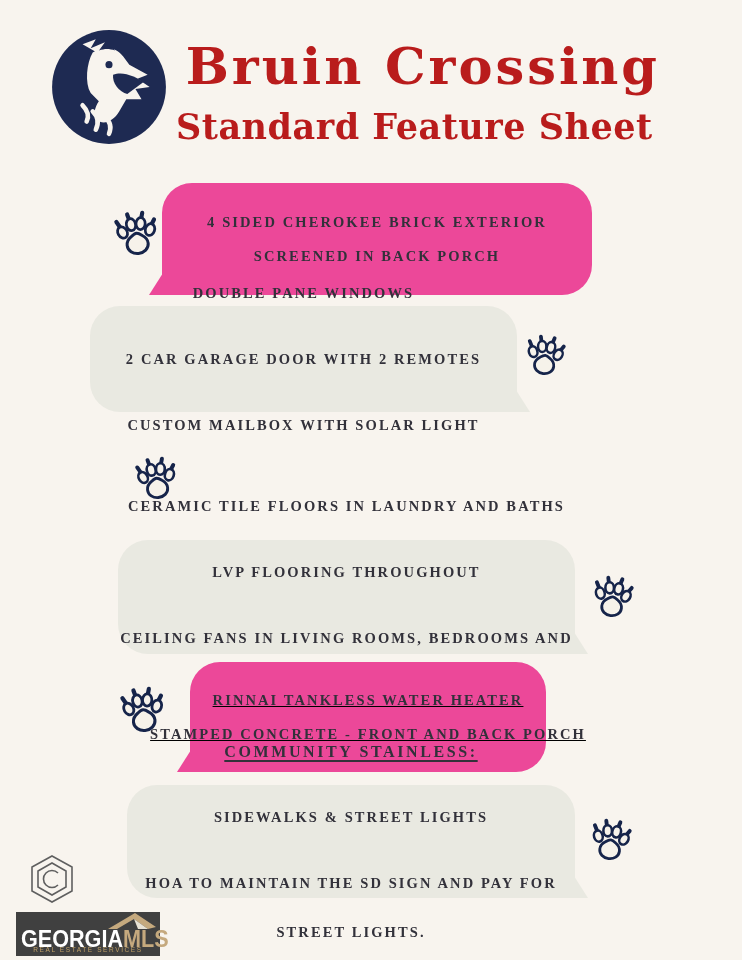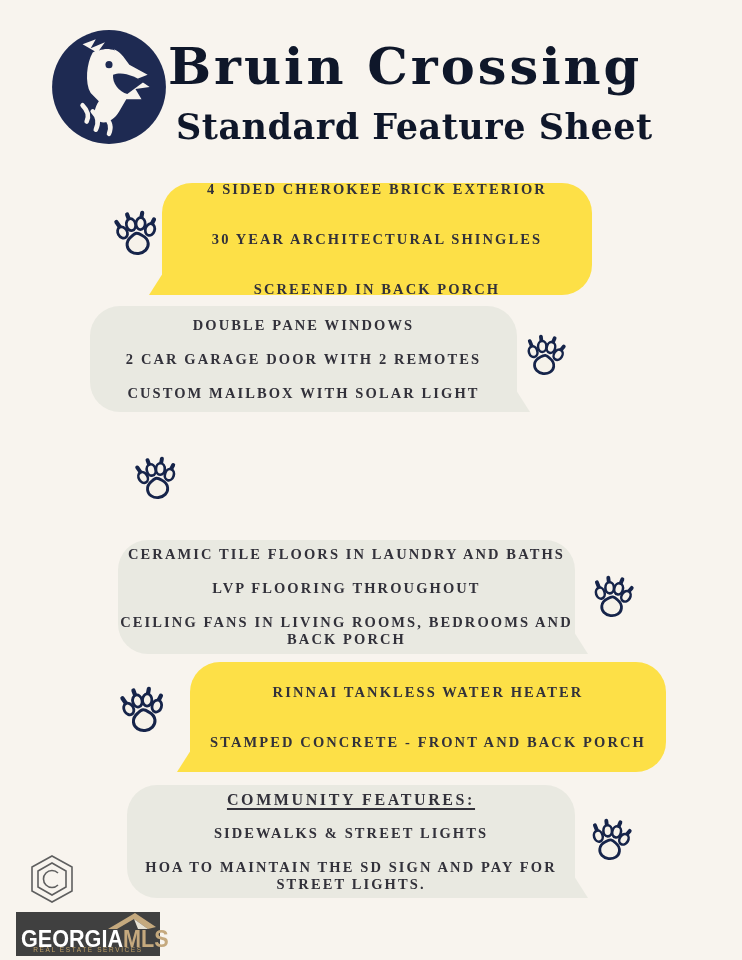--- a/index.html
+++ b/index.html
@@ -1,44 +1,44 @@
 <!DOCTYPE html>
 <html><head>
 <meta charset="utf-8">
 <style>
   html,body{margin:0;padding:0;background:#f8f4ee;}
   .page{position:relative;width:742px;height:960px;background:#f8f4ee;overflow:hidden;
         font-family:"Liberation Serif",serif;margin:0 auto;}
 
   
   .bear-logo{position:absolute;left:48px;top:26px;width:122px;height:122px;}
-  .titles{position:absolute;left:168px;top:34px;width:492px;text-align:left;color:#0f172a;}
+  .titles{position:absolute;left:168px;top:34px;width:492px;text-align:right;color:#b91c1c;}
   .main-title{margin:0;font-family:"DejaVu Serif",serif;font-weight:700;font-size:51px;
               line-height:64px;letter-spacing:3px;white-space:nowrap;}
   .sub-title{margin:8px;font-family:"DejaVu Serif",serif;font-weight:700;font-size:35px;
              line-height:42px;letter-spacing:0.5px;white-space:nowrap;}
 
   
   .bubble{position:absolute;display:flex;flex-direction:column;justify-content:center;
           align-items:center;text-align:center;border-radius:30px;padding:4px 10px;
           box-sizing:border-box;}
-  .beige{background:#fde047;gap:16px;}
-  .sage{background:#e9e9e1;}
+  .beige{background:#ec4899;}
+  .sage{background:#e9e9e1;gap:32px;}
   .tail-left{border-bottom-left-radius:0;}
   .tail-left::after{content:"";position:absolute;left:-13px;bottom:0;width:14px;height:22px;
           background:inherit;clip-path:polygon(0 100%,100% 0,100% 100%);}
   .tail-right{border-bottom-right-radius:0;}
   .tail-right::after{content:"";position:absolute;right:-13px;bottom:0;width:14px;height:22px;
           background:inherit;clip-path:polygon(0 0,100% 100%,0 100%);}
 
   .b1{left:162px;top:183px;width:430px;height:112px;}
   .b2{left:90px; top:306px;width:427px;height:106px;}
   .b3{left:188px;top:422px;width:414px;height:110px;}
   .b4{left:118px;top:540px;width:457px;height:114px;}
-  .b5{left:190px;top:662px;width:476px;height:110px;}
+  .b5{left:190px;top:662px;width:356px;height:110px;text-decoration:underline;}
   .b6{left:127px;top:785px;width:448px;height:113px;}
 
   .bl{font-size:14.5px;line-height:17px;font-weight:bold;letter-spacing:2.1px;
       color:#32313a;margin:8.5px 0;white-space:nowrap;}
   .bl.tight{margin-bottom:0;}
   .bl.cont{margin-top:0;}
   .bl.heading{font-size:16px;letter-spacing:2.6px;text-decoration:underline;
       text-underline-offset:3px;text-decoration-thickness:1.5px;}
 
   
@@ -109,21 +109,20 @@
   <svg class="bear-logo" viewBox="0 0 120 120">
     <use href="#bear-shape"></use>
   </svg>
   <div class="titles">
     <h1 class="main-title">Bruin Crossing</h1>
     <h2 class="sub-title">Standard Feature Sheet</h2>
   </div>
 
   <div class="bubble beige tail-left b1">
     <div class="bl">4 SIDED CHEROKEE BRICK EXTERIOR</div>
-    <div class="bl">30 YEAR ARCHITECTURAL SHINGLES</div>
     <div class="bl">SCREENED IN BACK PORCH</div>
   </div>
 
   <div class="bubble sage tail-right b2">
     <div class="bl">DOUBLE PANE WINDOWS</div>
     <div class="bl">2 CAR GARAGE DOOR WITH 2 REMOTES</div>
     <div class="bl">CUSTOM MAILBOX WITH SOLAR LIGHT</div>
   </div>
 
 
@@ -133,21 +132,21 @@
     <div class="bl tight">CEILING FANS IN LIVING ROOMS, BEDROOMS AND</div>
     <div class="bl cont">BACK PORCH</div>
   </div>
 
   <div class="bubble beige tail-left b5">
     <div class="bl">RINNAI TANKLESS WATER HEATER</div>
     <div class="bl">STAMPED CONCRETE - FRONT AND BACK PORCH</div>
   </div>
 
   <div class="bubble sage tail-right b6">
-    <div class="bl heading">COMMUNITY FEATURES:</div>
+    <div class="bl heading">COMMUNITY STAINLESS:</div>
     <div class="bl">SIDEWALKS &amp; STREET LIGHTS</div>
     <div class="bl tight">HOA TO MAINTAIN THE SD SIGN AND PAY FOR</div>
     <div class="bl cont">STREET LIGHTS.</div>
   </div>
 
   <svg class="paw p1" viewBox="0 0 100 104">
       <use href="#paw-shape"></use>
     </svg>
   <svg class="paw p2" viewBox="0 0 100 104">
       <use href="#paw-shape"></use>

